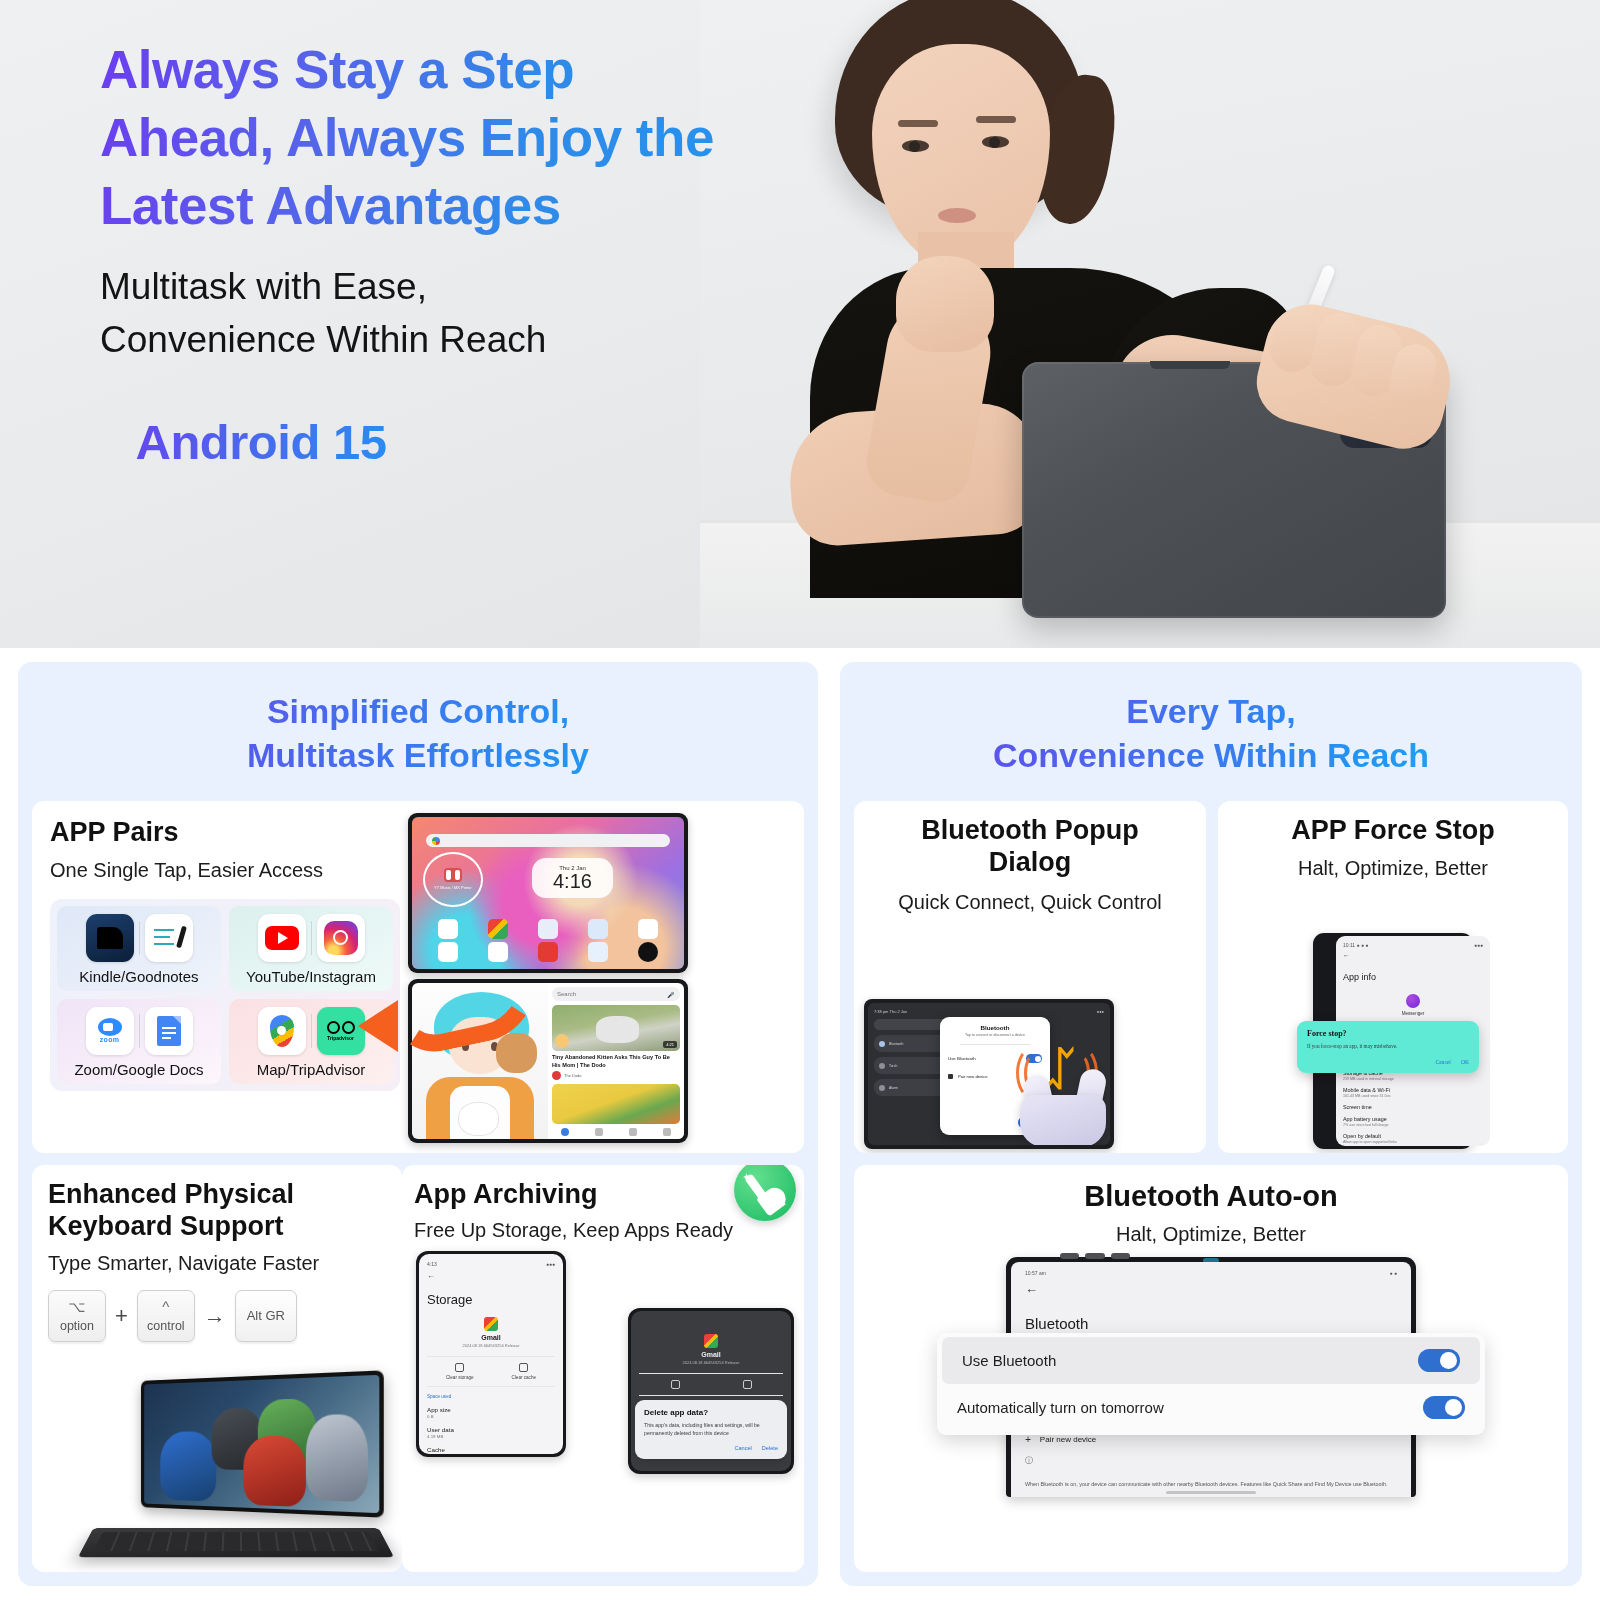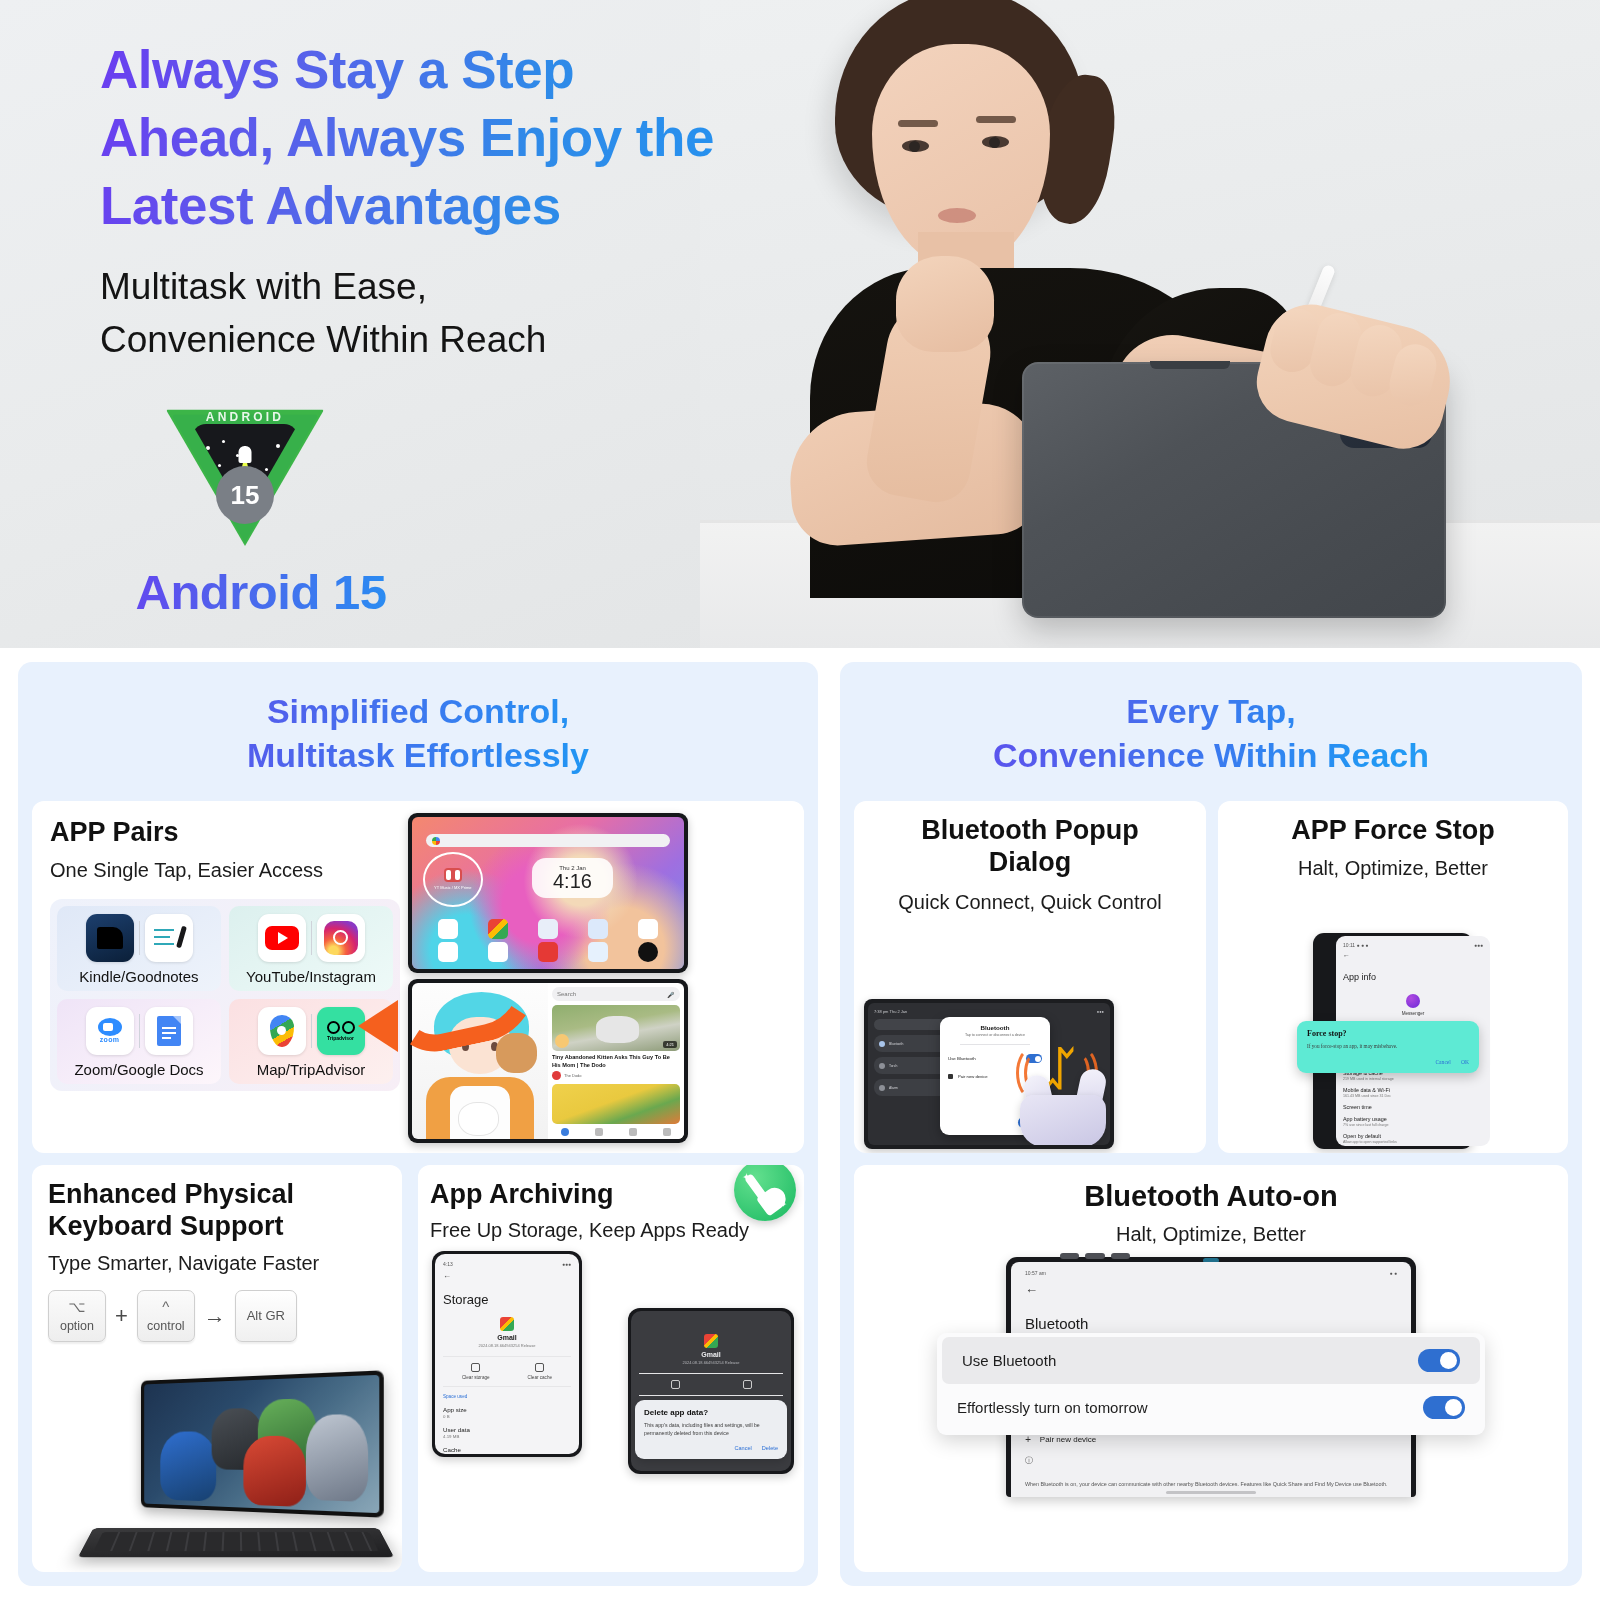--- a/index.html
+++ b/index.html
@@ -260,21 +260,21 @@
   .sr-nav i.on{background:#3b7ddd;border-radius:6px;}
   .arrow-orange{
     position:absolute;left:358px;top:1000px;width:0;height:0;z-index:5;
     border-top:26px solid transparent;border-bottom:26px solid transparent;border-right:40px solid #f5601e;
   }
   .arrow-tail{position:absolute;left:392px;top:985px;width:150px;height:60px;z-index:4;
     border:17px solid #f5601e;border-color:transparent transparent #f5601e transparent;
     border-radius:0 0 80px 60px;transform:rotate(-12deg);}
 
   
-  .row-bot{display:flex;gap:16px;flex:1;}
+  .row-bot{display:flex;gap:0;flex:1;}
   .card-kbd{width:370px;padding:14px 16px;position:relative;}
   .keys{display:flex;align-items:center;gap:9px;margin-top:14px;}
   .key{
     min-width:58px;height:52px;border:1px solid #cfcfcf;border-radius:7px;
     background:linear-gradient(180deg,#fbfbfb,#eeeeee);
     display:flex;flex-direction:column;align-items:center;justify-content:center;
     box-shadow:0 2px 2px rgba(0,0,0,.07);padding:0 7px;
   }
   .key .sym{font-size:15px;color:#6b6b6b;line-height:1;}
   .key .lbl{font-size:12.5px;color:#555;margin-top:5px;}
@@ -449,39 +449,20 @@
 
     <div class="hero-text">
       <div class="headline">Always Stay a Step
 Ahead, Always Enjoy the
 Latest Advantages</div>
       <div class="subhead">Multitask with Ease,
 Convenience Within Reach</div>
     </div>
 
     <div class="android-zone">
-      <div class="badge-wrap">
-        <div class="badge-tri"></div>
-        <div class="badge-tri-round"></div>
-        <div class="badge-word">ANDROID</div>
-        <div class="badge-inner">
-          <div class="star" style="left:14px;top:22px;width:4px;height:4px;"></div>
-          <div class="star" style="left:26px;top:40px;width:3px;height:3px;"></div>
-          <div class="star" style="left:30px;top:16px;width:3px;height:3px;"></div>
-          <div class="star" style="left:44px;top:30px;width:3px;height:3px;"></div>
-          <div class="star" style="right:18px;top:20px;width:4px;height:4px;"></div>
-          <div class="star" style="right:30px;top:44px;width:3px;height:3px;"></div>
-          <div class="star" style="right:12px;top:52px;width:3px;height:3px;"></div>
-          <div class="rocket-fin" style="left:26px;top:54px;transform:rotate(-22deg);"></div>
-          <div class="rocket-fin" style="right:26px;top:54px;transform:rotate(22deg);"></div>
-          <div class="rocket-body"></div>
-          <div class="rocket-top"></div>
-        </div>
-        <div class="badge-circ">15</div>
-      </div>
       <div class="android-label">Android 15</div>
     </div>
   </section>
 
   <div class="panels">
 
     <div class="panel left">
       <div class="panel-title">Simplified Control,
 Multitask Effortlessly</div>
 
@@ -914,21 +895,21 @@
             <div class="auto-handle"></div>
           </div>
         </div>
 
         <div class="float-panel" style="top:168px;">
           <div class="fp-row alt">
             <span>Use Bluetooth</span>
             <div class="big-toggle"></div>
           </div>
           <div class="fp-row">
-            <span>Effortlessly turn on tomorrow</span>
+            <span>Automatically turn on tomorrow</span>
             <div class="big-toggle"></div>
           </div>
         </div>
       </div>
     </div>
   </div>
 
   <div class="arrow-tail"></div>
   <div class="arrow-orange"></div>
 </div>

